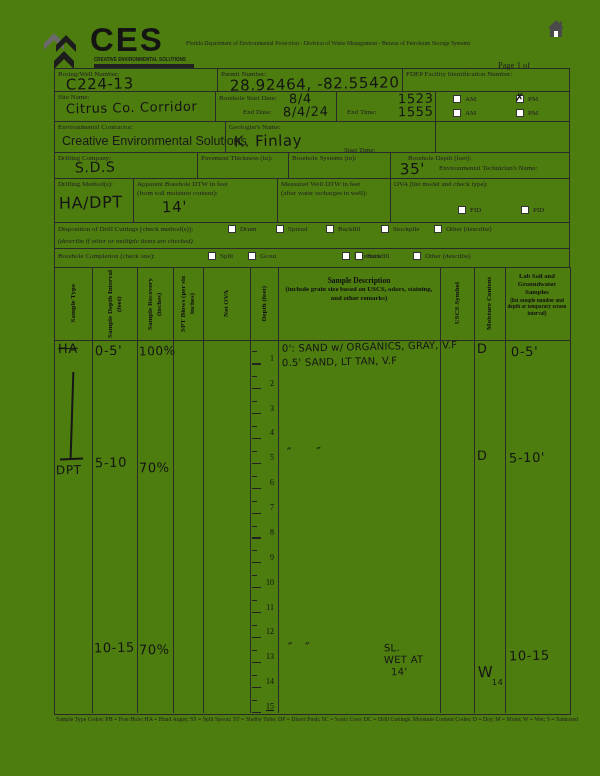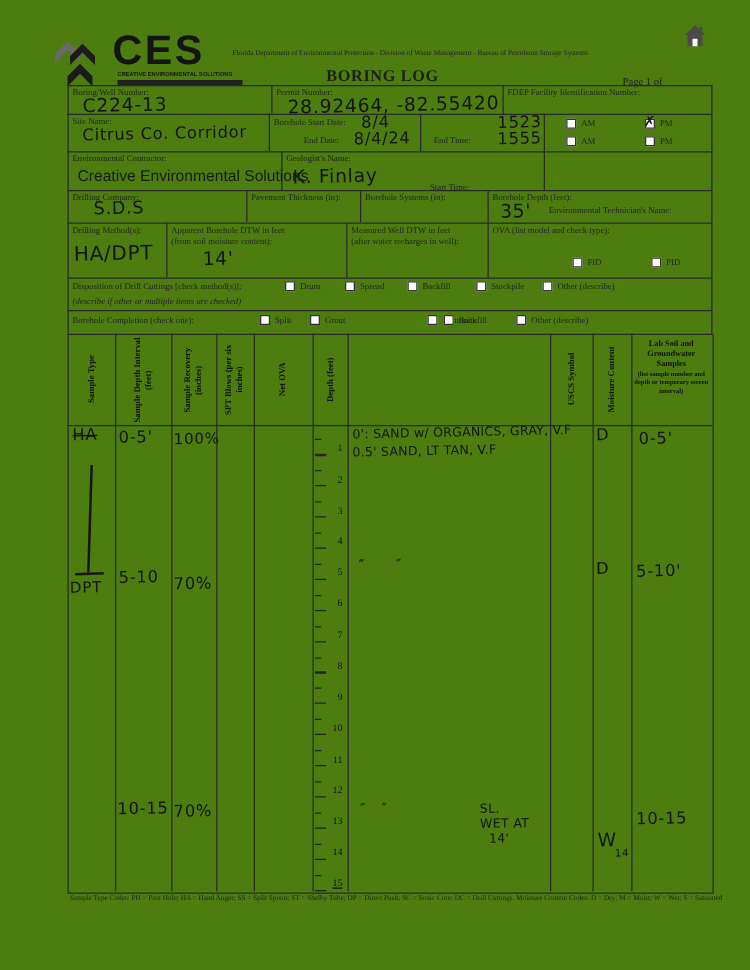--- a/index.html
+++ b/index.html
@@ -39,21 +39,20 @@
       <polygon class="chev-lt" points="2,12 12,2 22,12 22,19 12,9 2,19"></polygon>
       <polygon class="chev" points="14,14 24,4 34,14 34,21 24,11 14,21"></polygon>
       <polygon class="chev" points="12,30 22,20 32,30 32,38 22,28 12,38"></polygon>
     </svg>
     <div class="abs" style="left:48px;top:-6px;font-family:'Liberation Sans',sans-serif;font-weight:bold;font-size:33px;letter-spacing:2px;color:#141414;">CES</div>
     <div class="abs" style="left:52px;top:30px;font-family:'Liberation Sans',sans-serif;font-weight:bold;font-size:4.6px;color:#1a1a1a;white-space:nowrap;">CREATIVE ENVIRONMENTAL SOLUTIONS</div>
     <div class="abs" style="left:52px;top:37px;width:100px;height:4px;background:#222;"></div>
   </div>
 
   <div class="abs lbl" style="left:186px;top:40px;font-size:5.8px;">Florida Department of Environmental Protection - Division of Waste Management - Bureau of Petroleum Storage Systems</div>
-  <div class="abs" style="left:226px;top:53px;width:160px;text-align:center;font-weight:bold;font-size:13px;letter-spacing:.5px;">BORING LOG</div>
   <div class="abs" style="left:498px;top:60px;font-size:8.5px;">Page 1 of</div>
 
   <svg class="abs" style="left:547px;top:19px;" width="18" height="20" viewBox="0 0 18 20">
     <polygon points="9,1 17,9 15,9 15,18 3,18 3,9 1,9" fill="#4a4a4a"></polygon>
     <rect x="12.5" y="2.5" width="2.5" height="5" fill="#4a4a4a"></rect>
     <rect x="7" y="12" width="4" height="6" fill="#fefefd"></rect>
   </svg>
 
   <div class="hl" style="left:54px;top:68px;width:516px;"></div>
   <div class="hl" style="left:54px;top:91px;width:516px;"></div>
@@ -112,21 +111,21 @@
   <span class="abs lbl" style="left:58px;top:123px;">Environmental Contractor:</span>
   <span class="abs print" style="left:62px;top:134px;font-size:12.5px;white-space:nowrap;">Creative Environmental Solutions</span>
   <span class="abs lbl" style="left:229px;top:123px;">Geologist's Name:</span>
   <span class="abs hw" style="left:234px;top:132px;font-size:15px;">K. Finlay</span>
   <span class="abs lbl" style="left:439px;top:123px;margin-top:41px;">Environmental Technician's Name:</span>
 
   <span class="abs lbl" style="left:58px;top:154px;">Drilling Company:</span>
   <span class="abs hw" style="left:75px;top:159px;font-size:14px;">S.D.S</span>
   <span class="abs lbl" style="left:201px;top:154px;">Pavement Thickness (in):</span>
   <span class="abs lbl" style="left:292px;top:154px;">Borehole Systems (in):</span>
-  <span class="abs lbl" style="left:394px;top:154px;">Borehole Depth (feet):</span>
+  <span class="abs lbl" style="left:408px;top:154px;">Borehole Depth (feet):</span>
   <span class="abs hw" style="left:400px;top:160px;font-size:15px;">35'</span>
 
   <span class="abs lbl" style="left:58px;top:180px;">Drilling Method(s):</span>
   <span class="abs hw" style="left:59px;top:193px;font-size:16px;">HA/DPT</span>
   <span class="abs lbl" style="left:137px;top:180px;">Apparent Borehole DTW in feet</span>
   <span class="abs lbl" style="left:137px;top:189px;">(from soil moisture content):</span>
   <span class="abs hw" style="left:162px;top:198px;font-size:15px;">14'</span>
   <span class="abs lbl" style="left:281px;top:180px;">Measured Well DTW in feet</span>
   <span class="abs lbl" style="left:281px;top:189px;">(after water recharges in well):</span>
   <span class="abs lbl" style="left:394px;top:180px;">OVA (list model and check type):</span>
@@ -207,20 +206,24 @@
     </div>
   <div class="abs vtwrap" style="left:173px;top:267px;width:30px;height:73px;">
       <span class="vt" style="max-height:70px;">SPT Blows (per six inches)</span>
     </div>
   <div class="abs vtwrap" style="left:203px;top:267px;width:47px;height:73px;">
       <span class="vt">Net OVA</span>
     </div>
   <div class="abs vtwrap" style="left:250px;top:267px;width:28px;height:73px;">
       <span class="vt">Depth (feet)</span>
     </div>
+  <div class="abs" style="left:280px;top:276px;width:158px;">
+    <div class="hdr-c" style="font-size:7.5px;">Sample Description</div>
+    <div class="hdr-c" style="font-size:6.8px;line-height:1.3;">(include grain size based on USCS, odors, staining, and other remarks)</div>
+  </div>
   <div class="abs vtwrap" style="left:440px;top:267px;width:34px;height:73px;">
       <span class="vt">USCS Symbol</span>
     </div>
   <div class="abs vtwrap" style="left:474px;top:267px;width:31px;height:73px;">
       <span class="vt">Moisture Content</span>
     </div>
   <div class="abs" style="left:507px;top:272px;width:60px;">
     <div class="hdr-c" style="font-size:6.6px;line-height:1.25;">Lab Soil and Groundwater Samples</div>
     <div class="hdr-c" style="font-size:5.2px;line-height:1.3;font-weight:bold;">(list sample number and depth or temporary screen interval)</div>
   </div>

